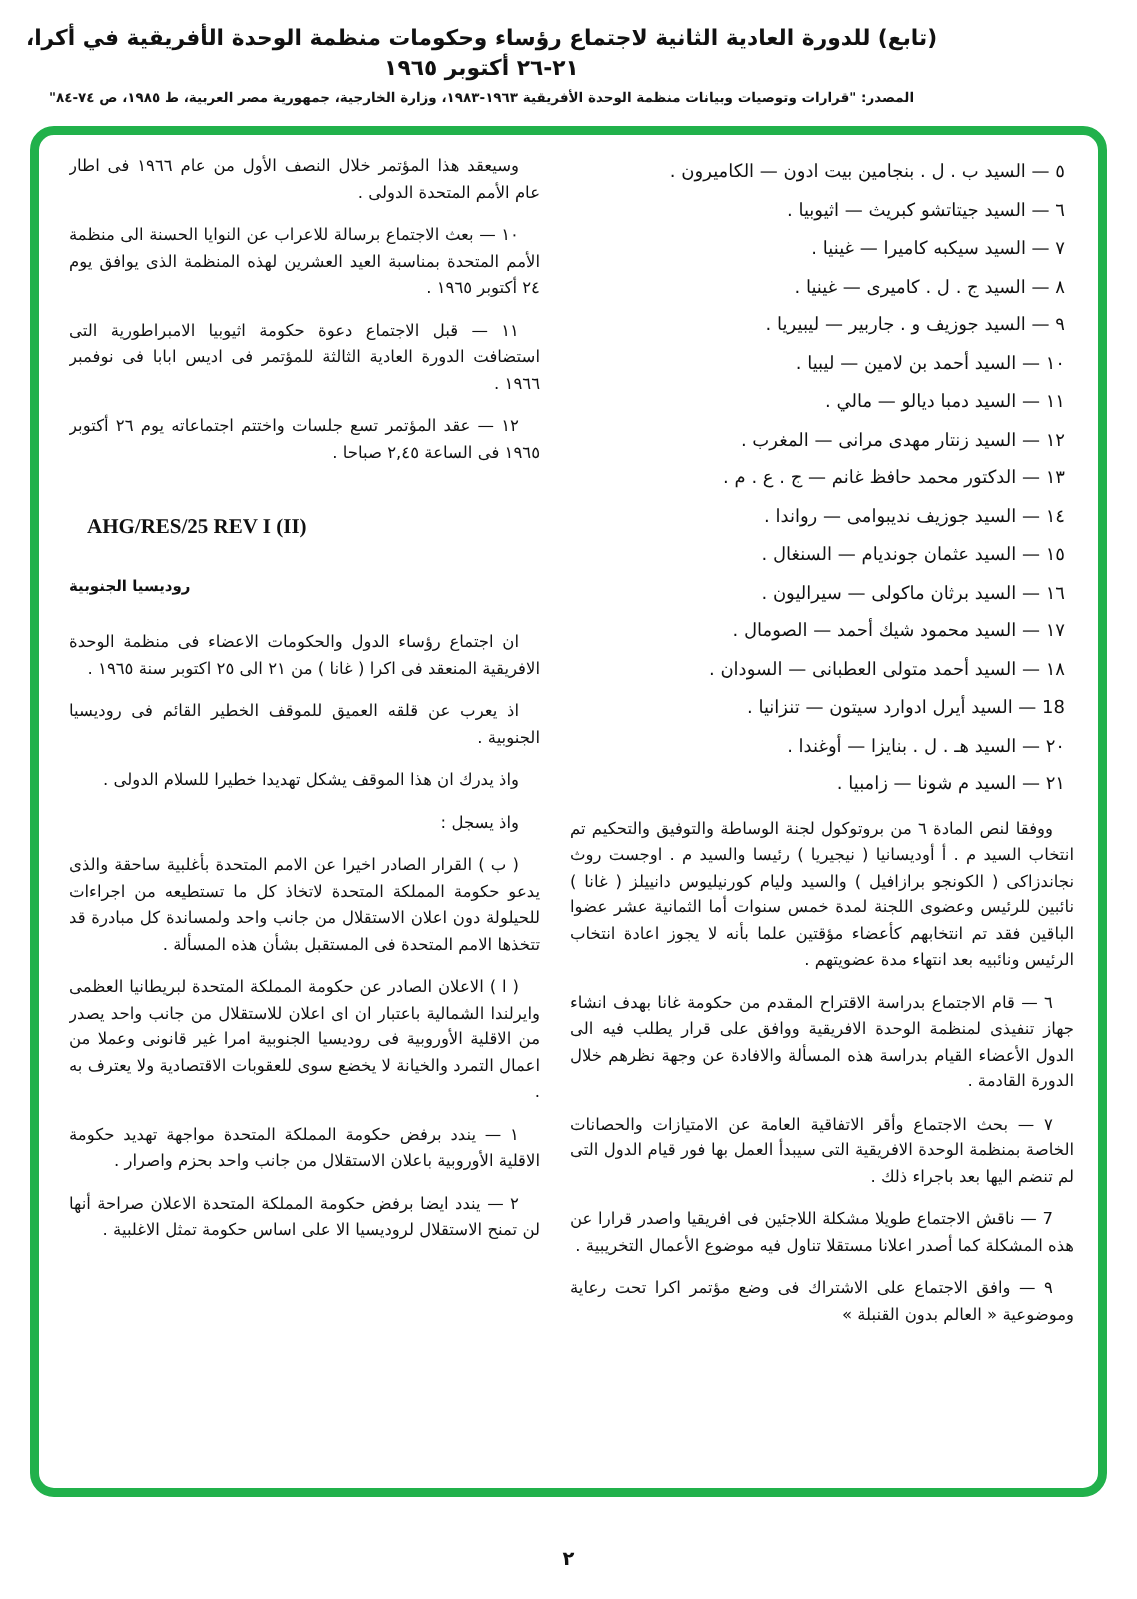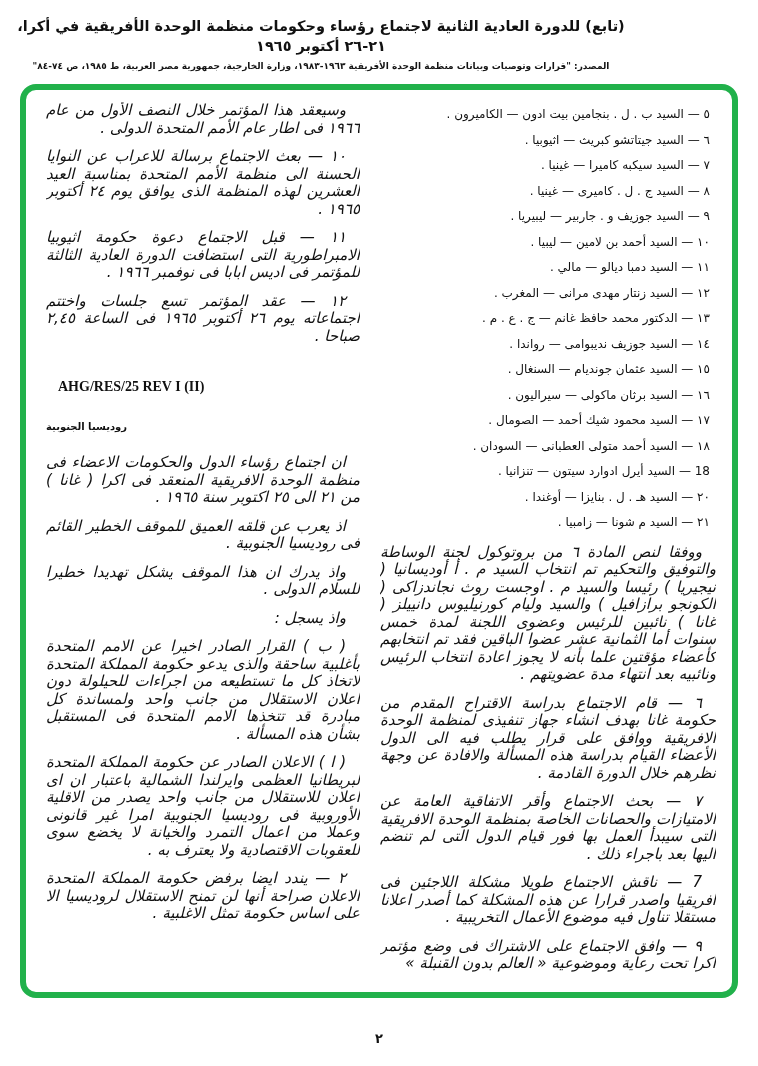--- a/index.html
+++ b/index.html
@@ -65,26 +65,25 @@
     padding: 0 6px 0 0;
   }
   .delegates li {
     font-size: 12px;
     line-height: 25.5px;
     white-space: nowrap;
     overflow: hidden;
   }
   
   .para {
-    font-size: 15px;
+    font-size: 11px;
     line-height: 17.5px;
     text-align: justify;
     text-indent: 14px;
     margin: 0 0 11px;
-    font-style: italic;
   }
   .para.short { text-align: right; }
   
   .res-code {
     direction: ltr;
     text-align: left;
     font-family: "Liberation Serif", serif;
     font-weight: bold;
     font-size: 14px;
     margin: 34px 0 0 12px;
@@ -156,20 +155,21 @@
 
         <div class="res-code">AHG/RES/25 REV I (II)</div>
         <h2 class="section-title">روديسيا الجنوبية</h2>
 
         <p class="para">ان اجتماع رؤساء الدول والحكومات الاعضاء فى منظمة الوحدة الافريقية المنعقد فى اكرا ( غانا ) من ٢١ الى ٢٥ اكتوبر سنة ١٩٦٥ .</p>
         <p class="para">اذ يعرب عن قلقه العميق للموقف الخطير القائم فى روديسيا الجنوبية .</p>
         <p class="para">واذ يدرك ان هذا الموقف يشكل تهديدا خطيرا للسلام الدولى .</p>
         <p class="para short">واذ يسجل :</p>
         <p class="para">( ب ) القرار الصادر اخيرا عن الامم المتحدة بأغلبية ساحقة والذى يدعو حكومة المملكة المتحدة لاتخاذ كل ما تستطيعه من اجراءات للحيلولة دون اعلان الاستقلال من جانب واحد ولمساندة كل مبادرة قد تتخذها الامم المتحدة فى المستقبل بشأن هذه المسألة .</p>
         <p class="para">( ا ) الاعلان الصادر عن حكومة المملكة المتحدة لبريطانيا العظمى وايرلندا الشمالية باعتبار ان اى اعلان للاستقلال من جانب واحد يصدر من الاقلية الأوروبية فى روديسيا الجنوبية امرا غير قانونى وعملا من اعمال التمرد والخيانة لا يخضع سوى للعقوبات الاقتصادية ولا يعترف به .</p>
+        <p class="para">١ — يندد برفض حكومة المملكة المتحدة مواجهة تهديد حكومة الاقلية الأوروبية باعلان الاستقلال من جانب واحد بحزم واصرار .</p>
         <p class="para">٢ — يندد ايضا برفض حكومة المملكة المتحدة الاعلان صراحة أنها لن تمنح الاستقلال لروديسيا الا على اساس حكومة تمثل الاغلبية .</p>
       </section>
 
     </div>
   </div>
 
   <div class="footer">
     <span class="page-number">٢</span>
   </div>
 

